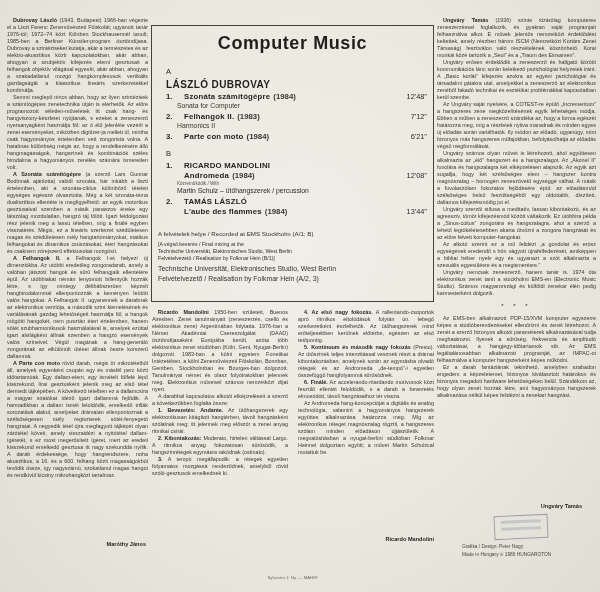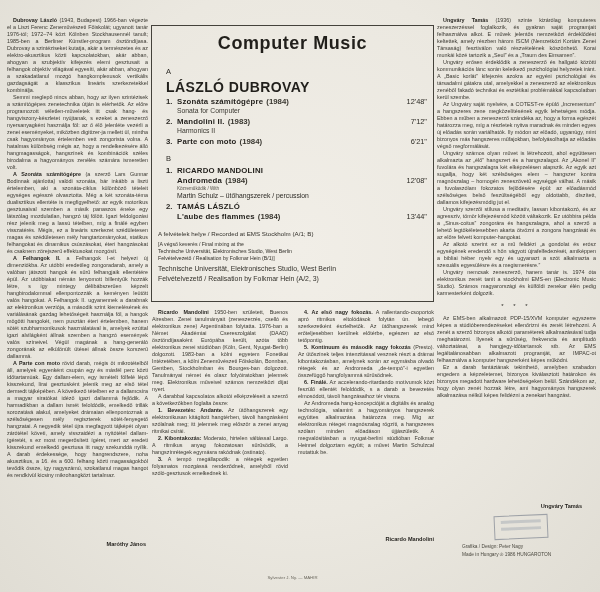--- a/index.html
+++ b/index.html
@@ -31,24 +31,24 @@
     position:absolute; left:151px; top:25px; width:283px; height:277px;
     border:1.5px solid #44423b;
   }
   .cm-title {
     position:absolute; top:7px; left:0; width:100%;
     text-align:center; font-size:18px; font-weight:bold;
     letter-spacing:0.6px; color:#211f1b;
   }
   .tl { position:absolute; left:14px; right:6px; top:41px; color:#2c2a25; }
   .side-label { font-size:7.5px; margin-bottom:3px; }
-  .artist { font-size:14px; font-weight:bold; letter-spacing:0.4px; margin-bottom:2px; color:#211f1b; }
+  .artist { font-size:10px; font-weight:bold; letter-spacing:0.4px; margin-bottom:2px; color:#211f1b; }
   .tline { display:flex; align-items:baseline; font-size:7.8px; margin-bottom:1px; }
   .tnum  { display:inline-block; min-width:11px; font-weight:bold; }
-  .ttl   { font-weight:bold; letter-spacing:0.2px; margin-right:3px; color:#211f1b; }
+  .ttl   { font-weight:bold; letter-spacing:0.2px; margin-right:3px; color:#211f1b;margin-left:7px; }
   .tyr   { font-weight:bold; color:#3a3831; }
   .dur   { margin-left:auto; font-size:7.4px; color:#2c2a25; }
   .tsub  { font-size:6.8px; margin-left:11px; margin-bottom:3px; color:#3a3831; }
   .ml    { margin-left:11px;text-align:center; }
   .credit-sm { font-size:4.6px; margin-left:11px; margin-bottom:1px; color:#55524a; }
   .credit    { font-size:6.8px; margin-left:11px; margin-bottom:3px; }
   .trk { margin-bottom:2px; }
   .sideB-gap { margin-top:8px; }
   .rec { position:absolute; left:6px; right:6px; top:204px; color:#33312b; }
   .rec-md { font-size:6.2px; margin-bottom:4px; }
@@ -91,21 +91,21 @@
             <span class="ttl">Szonáta számítógépre</span>
             <span class="tyr">(1984)</span>
             <span class="dur">12'48"</span>
         </div>
         <div class="tsub">Sonata for Computer</div>
       </div>
 
       <div class="trk">
         <div class="tline">
           <span class="tnum">2.</span>
-            <span class="ttl">Mandolini II.</span>
+            <span class="ttl">Felhangok II.</span>
             <span class="tyr">(1983)</span>
             <span class="dur">7'12"</span>
         </div>
         <div class="tsub">Harmonics II</div>
       </div>
 
       <div class="trk">
         <div class="tline">
           <span class="tnum">3.</span>
             <span class="ttl">Parte con moto</span>

